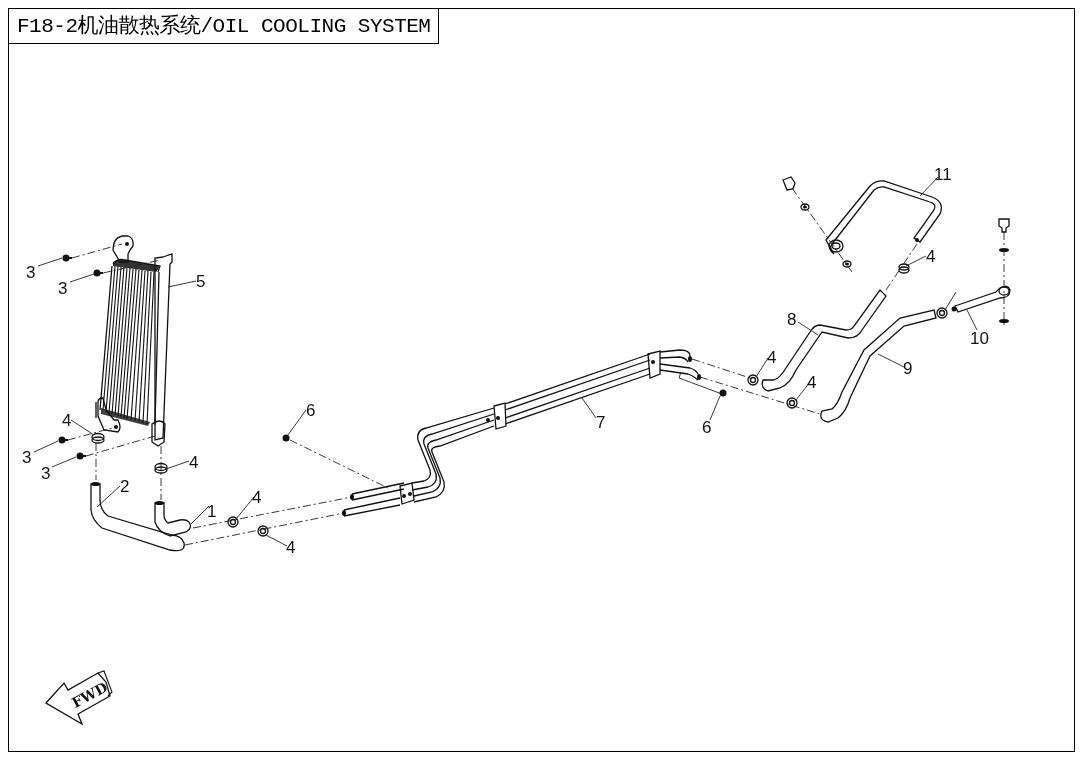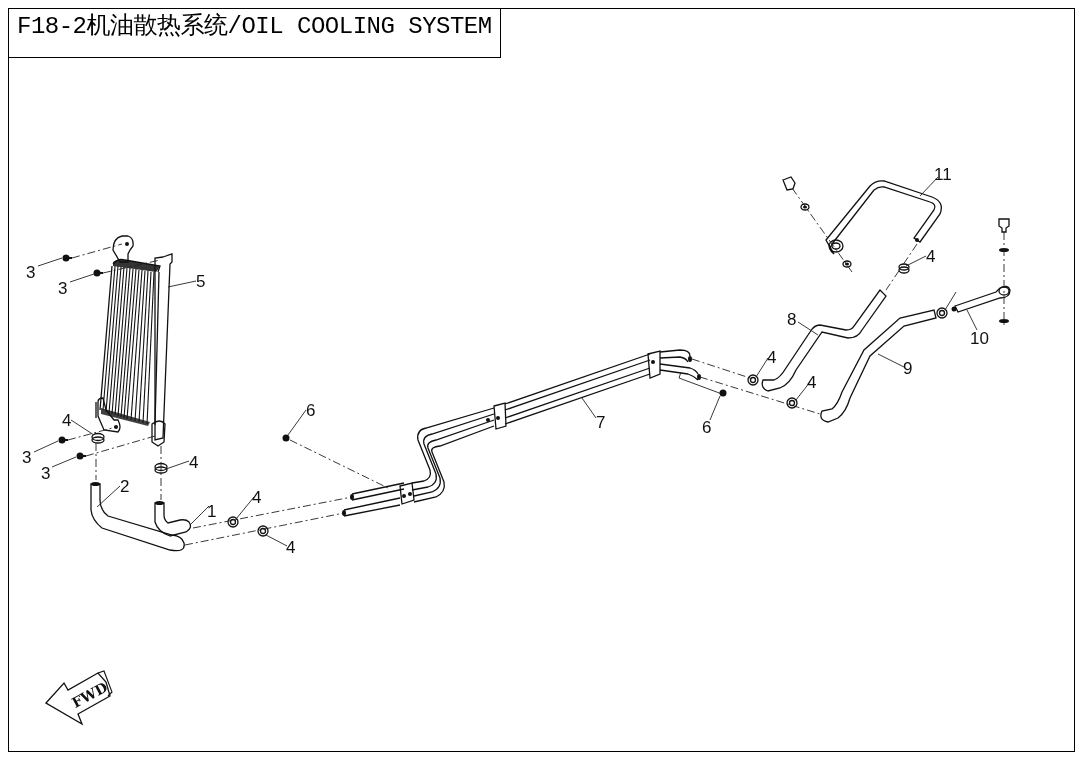--- a/index.html
+++ b/index.html
@@ -1,19 +1,19 @@
 <!DOCTYPE html>
 <html><head>
 <meta charset="utf-8">
 <style>
   html, body { margin:0; padding:0; background:#ffffff; }
   body { width:1090px; height:760px; position:relative; overflow:hidden; font-family:"DejaVu Sans Mono", monospace; }
   #frame { position:absolute; left:8px; top:8px; width:1067px; height:744px; border:1.5px solid #000; box-sizing:border-box; }
-  #title-box { position:absolute; left:8px; top:8px; height:50px; padding:0 8px; border:1.5px solid #000; box-sizing:border-box; background:#fff;
-    font-family:"Liberation Mono","DejaVu Sans Mono", monospace; font-size:24px; line-height:35px; color:#000; letter-spacing:-0.5px; transform-origin:left; }
+  #title-box { position:absolute; left:8px; top:8px; height:36px; padding:0 8px; border:1.5px solid #000; box-sizing:border-box; background:#fff;
+    font-family:"Liberation Mono","DejaVu Sans Mono", monospace; font-size:21px; line-height:35px; color:#000; letter-spacing:-0.5px; transform-origin:left; }
   #diagram { position:absolute; left:0; top:0; }
   .lbl { font-family:"Liberation Sans", sans-serif; font-size:17px; fill:#111; }
   .tube { fill:none; stroke:#111; stroke-width:1.3; }
   .leader { stroke:#222; stroke-width:0.9; fill:none; }
   .dash { stroke:#222; stroke-width:0.9; stroke-dasharray:8 3 2 3; fill:none; }
   .fill-dark { fill:#111; }
 </style>
 </head>
 <body>
 

